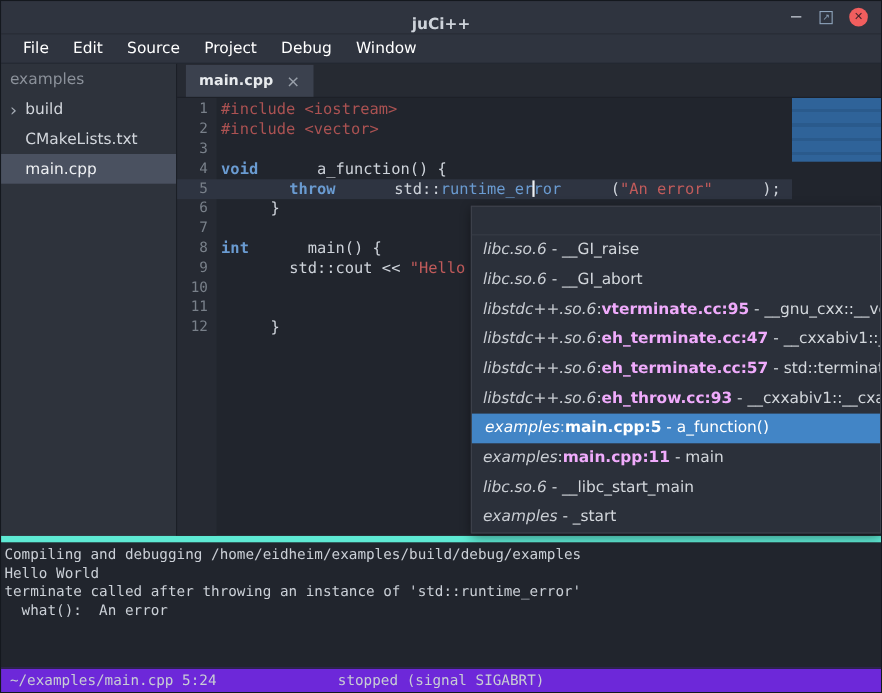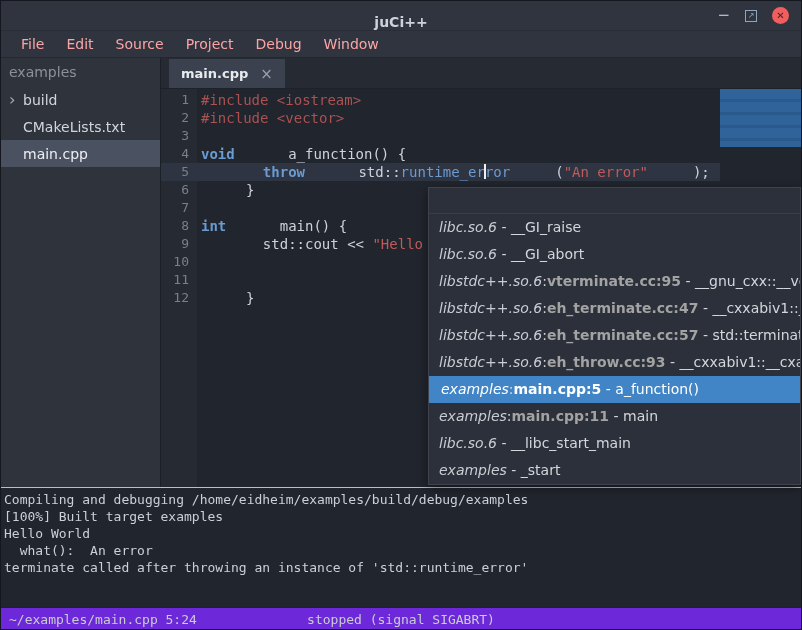--- a/index.html
+++ b/index.html
@@ -11,21 +11,21 @@
   .titlebar { height:30px; background:#2f343f; border-bottom:1px solid #292d37; display:flex; align-items:flex-end; justify-content:center; position:relative; }
   .title { color:#ced3da; font-size:14px; font-weight:bold; }
   .win-controls { position:absolute; right:12px; top:0; height:100%; display:flex; align-items:center; gap:15px; }
   .btn-min { color:#b9bfc9; font-size:15px; line-height:15px; cursor:default; }
   .btn-max { width:12px; height:12px; border:1px solid #8fa5bd; display:flex; align-items:center; justify-content:center; }
   .btn-max .max-arrow { color:#8fa5bd; font-size:8px; line-height:8px; }
   .btn-close { width:17px; height:17px; border-radius:50%; background:var(--close-red,#f15e5e); display:flex; align-items:center; justify-content:center; color:#43232a; font-size:10px; font-weight:bold; }
 
   
   .menubar { height:27px; background:#2f343f; border-bottom:1px solid #232730; display:flex; align-items:center; padding-left:9px; }
-  .menu-item { color:#fca5a5; font-size:14px; padding:3px 11px; }
+  .menu-item { color:#ffffff; font-size:14px; padding:3px 11px; }
 
   
   .main { display:flex; height:429px; }
 
   
   .sidebar { width:160px; flex:0 0 160px; background:#2e333c; border-right:1px solid #1b1f26; }
   .side-header { height:28px; display:flex; align-items:center; padding-left:8px; color:#8b919a; font-size:14px; }
   .side-item { height:27px; display:flex; align-items:center; padding-left:8px; color:#d2d6dc; font-size:14px; white-space:nowrap; }
   .side-item.sel { background:#4a5160; color:#eef0f3; }
   .chev { width:14px; flex:0 0 14px; color:#a6adb6; font-size:16px; line-height:16px; }
@@ -54,27 +54,27 @@
   .blue-box { position:absolute; left:559px; top:0; width:82px; height:58px; z-index:2;
               background:repeating-linear-gradient(to bottom, var(--overlay-blue,#2f6399) 0 10px, #2a5a8c 10px 13px); }
 
   
   .popup { position:absolute; left:395px; top:186px; width:373px; background:#2b303a; border:1px solid #3f434d;
            box-shadow:0 3px 10px rgba(0,0,0,0.45); z-index:10;margin-left:32px; }
   .popup-header { height:26px; border-bottom:1px solid #383d47; }
   .popup-item { display:block; height:27px; line-height:27px; padding:0 10px; font-size:14px; color:#d3d7dc;
                 white-space:pre; overflow:hidden; }
   .popup-item .mod { font-style:italic; color:#c9cdd3; }
-  .popup-item .loc { font-weight:bold; color:#a3a3a3; }
+  .popup-item .loc { font-weight:bold; color:#f0abfc; }
   .popup-item .func { color:#d3d7dc; }
   .popup-item.sel { background:var(--selection-blue,#4285c6);padding-left:12px; }
   .popup-item.sel .mod, .popup-item.sel .loc, .popup-item.sel .func { color:#ffffff; }
 
   
-  .terminal { height:120px; background:#21252d; border-top:1px solid #5eead4; padding:3px 0 0 3px; }
+  .terminal { height:120px; background:#21252d; border-top:6px solid #5eead4; padding:3px 0 0 3px; }
   .tline { font:13px/17px "DejaVu Sans Mono", monospace; color:#cbd0d7; white-space:pre; }
 
   
   .statusbar { position:relative; height:24px; background:#6d28d9; border-top:1px solid #1d212a; display:flex; align-items:center;
                font-family:"DejaVu Sans Mono", monospace; font-size:13px; color:#c8cdd4; }
   .status-loc { margin-left:8px; }
   .status-center { position:absolute; left:50%; transform:translateX(-50%); }
 </style>
 </head>
 <body>
@@ -197,24 +197,23 @@
         <div class="popup-item sel"><span class="mod">examples</span>:<span class="loc">main.cpp:5</span><span class="func"> - a_function()</span></div>
         <div class="popup-item"><span class="mod">examples</span>:<span class="loc">main.cpp:11</span><span class="func"> - main</span></div>
         <div class="popup-item"><span class="mod">libc.so.6</span><span class="func"> - __libc_start_main</span></div>
         <div class="popup-item"><span class="mod">examples</span><span class="func"> - _start</span></div>
       </div>
   </div>
 
   <div class="terminal">
     <div>
         <div class="tline">Compiling and debugging /home/eidheim/examples/build/debug/examples</div>
-        <div class="tline">[100%] Built target examples</div>
         <div class="tline">Hello World</div>
+        <div class="tline">terminate called after throwing an instance of 'std::runtime_error'</div>
         <div class="tline">  what():  An error</div>
-        <div class="tline">terminate called after throwing an instance of 'std::runtime_error'</div>
       </div>
   </div>
 
   <div class="statusbar">
     <span class="status-loc">~/examples/main.cpp 5:24</span>
     <span class="status-center">stopped (signal SIGABRT)</span>
   </div>
 
 </div>
 

